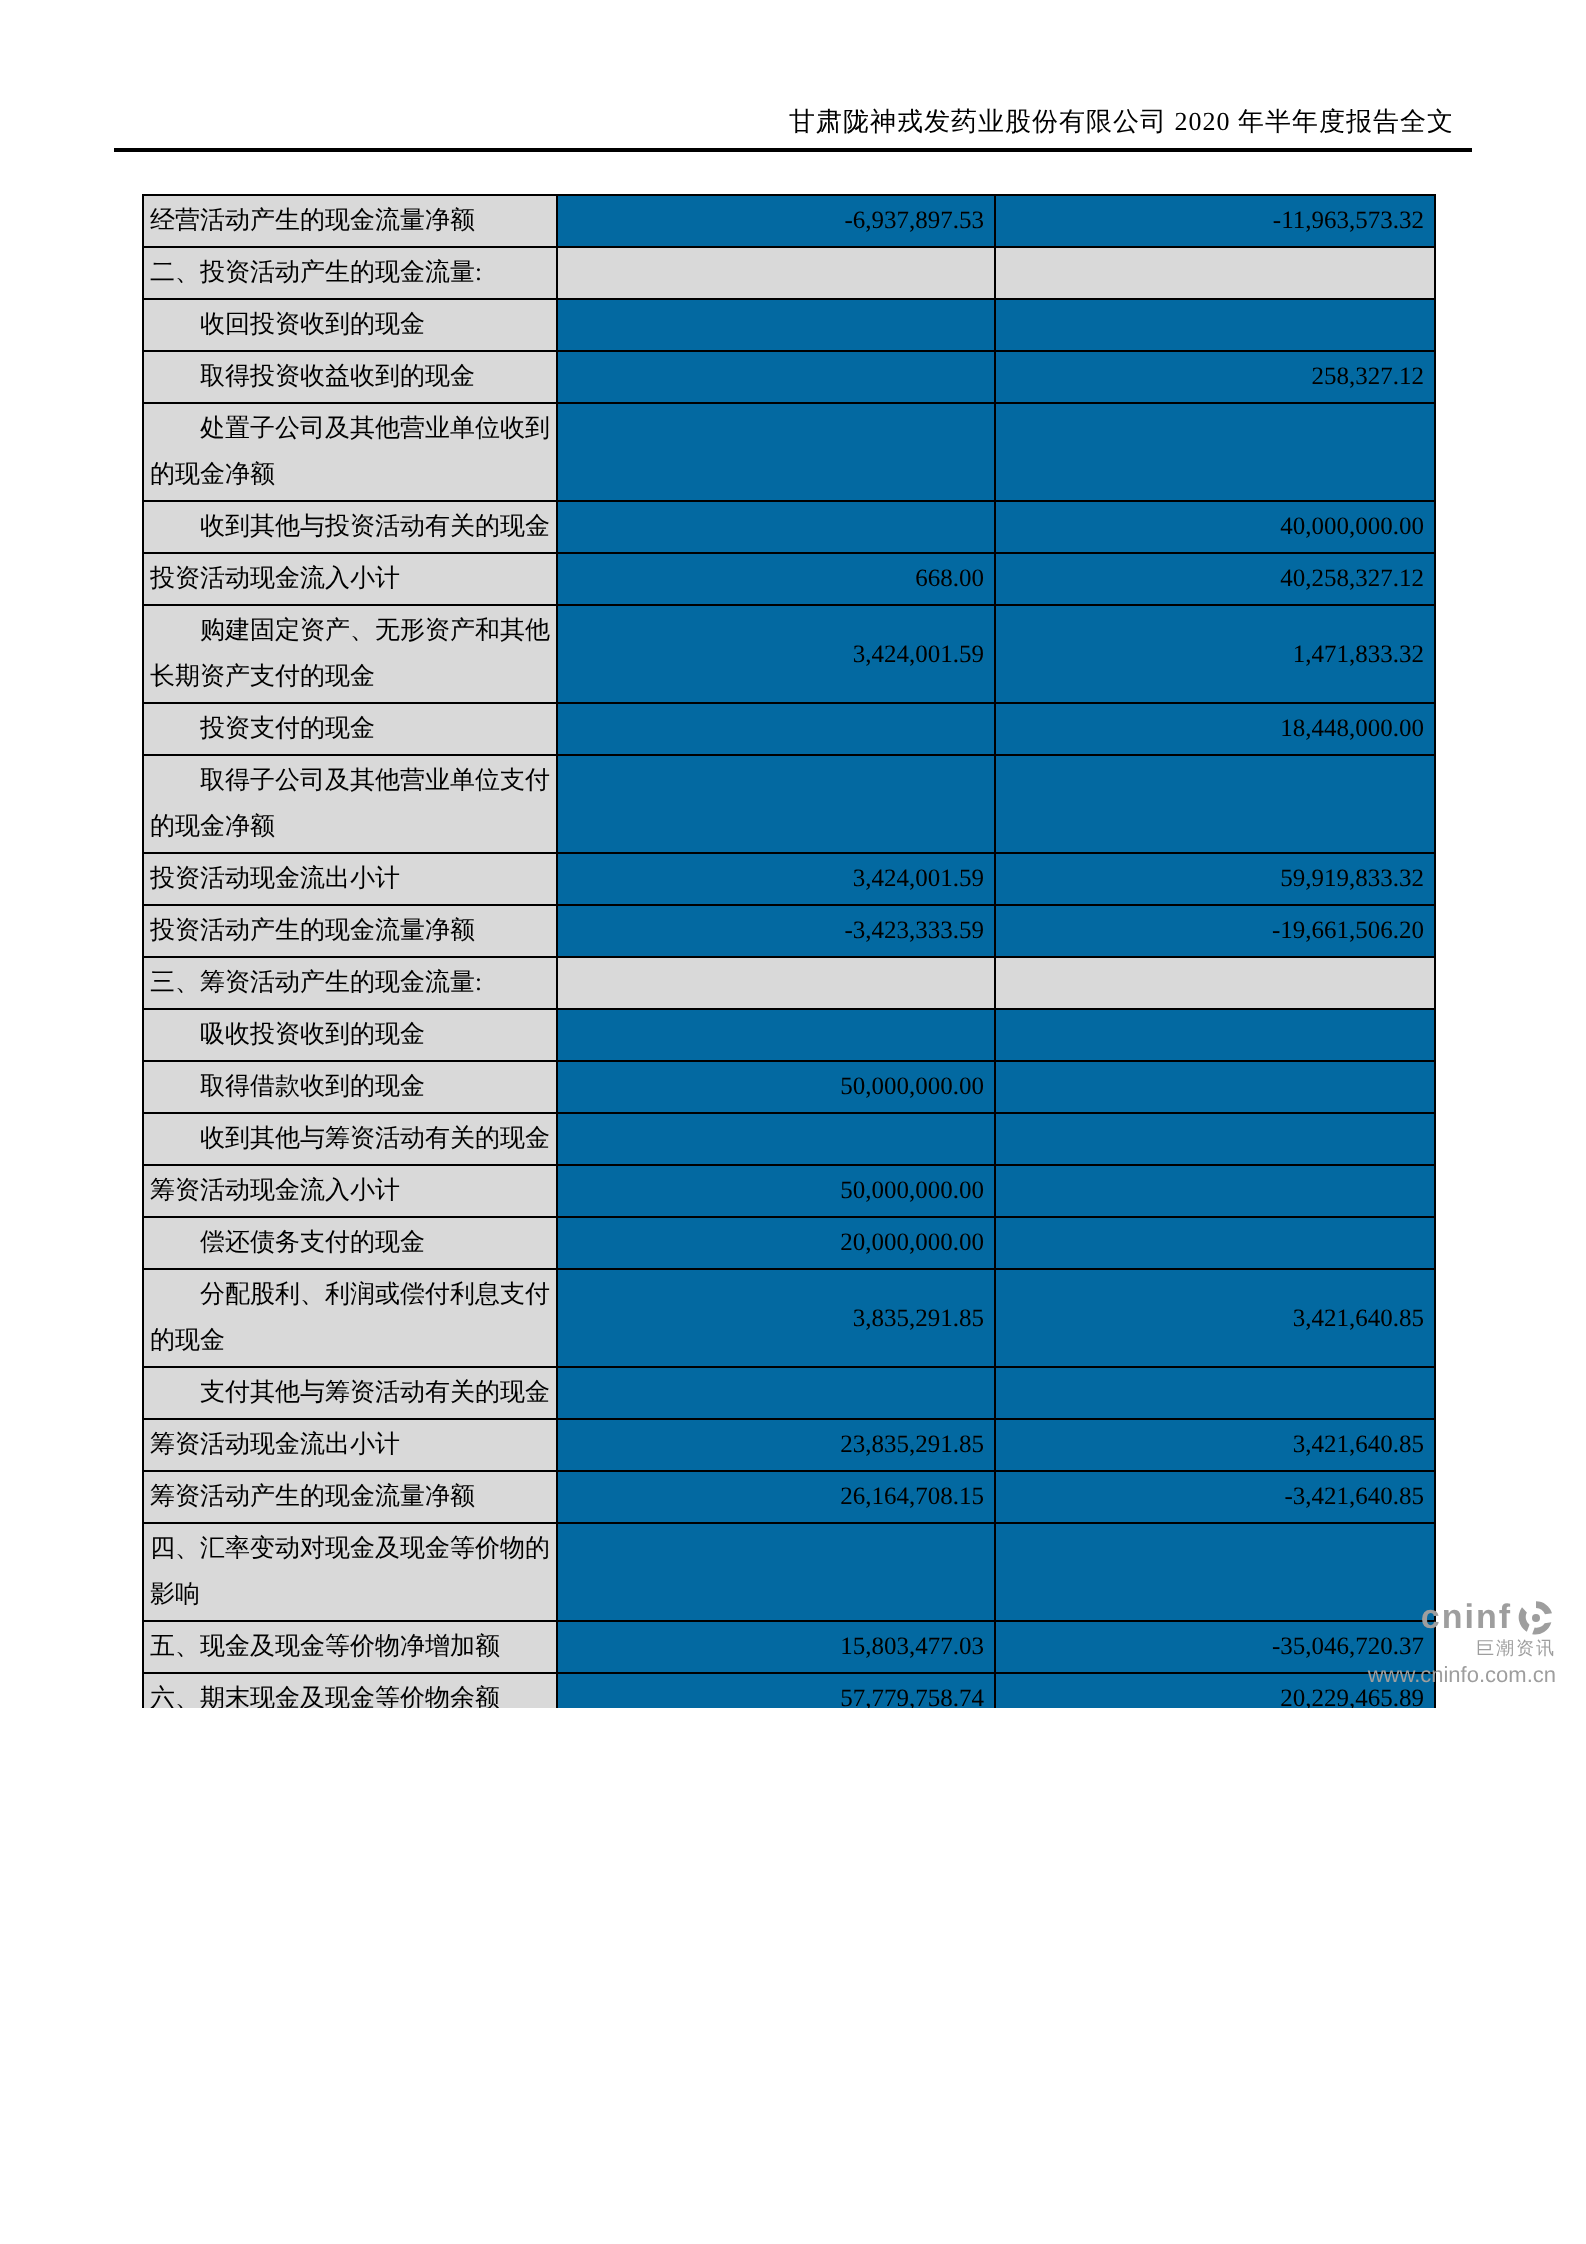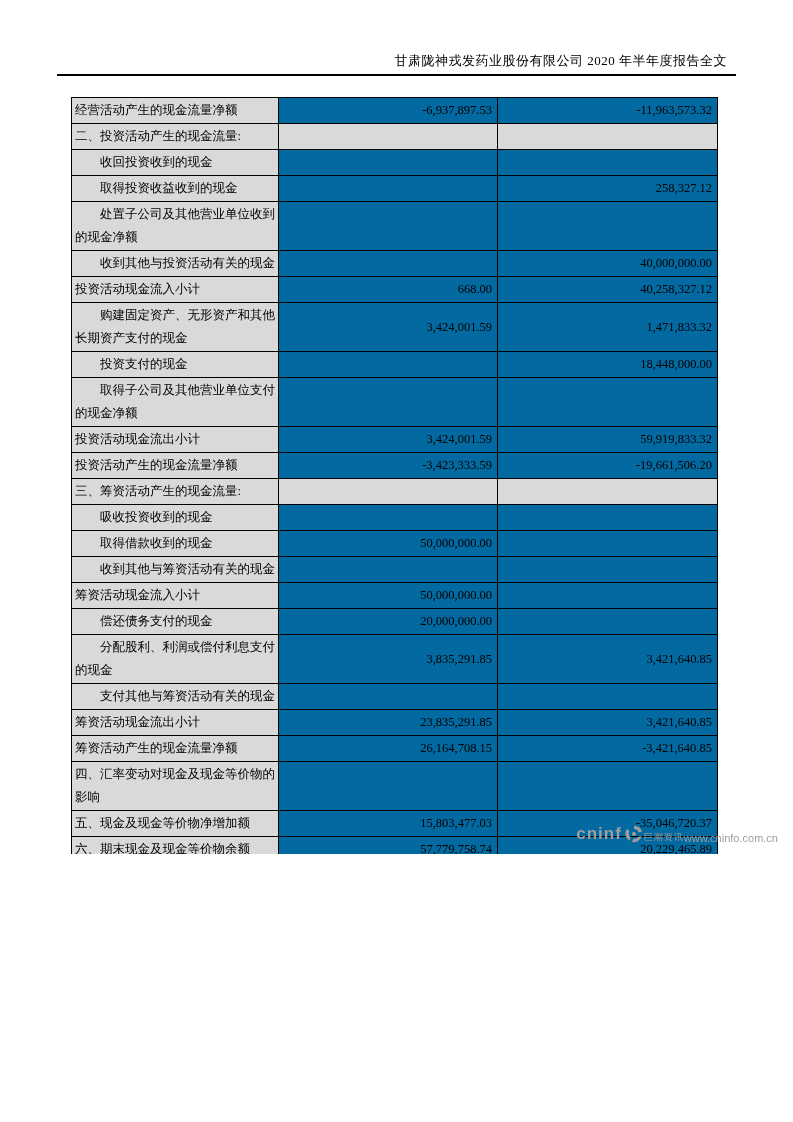--- a/index.html
+++ b/index.html
@@ -53,21 +53,21 @@
   }
   tr.section td { background:var(--shade,#d9d9d9); }
   .page-number {
     position:absolute;
     top:1036px; right:64px;
     font-size:12px;
   }
   .cninf-logo {
     position:absolute;
     right:15px; bottom:10px;
-    display:flex; flex-direction:row;
+    display:flex; flex-direction:column;
     align-items:flex-end;
     font-family:"Liberation Sans","DejaVu Sans",sans-serif;
     text-align:right;
   }
   .cninf-top { display:flex; align-items:center; gap:2px; }
   .cninf-word {
     font-size:17px; font-weight:bold;
     color:var(--logo-gray,#9e9e9e);
     letter-spacing:1px;
     line-height:18px;

